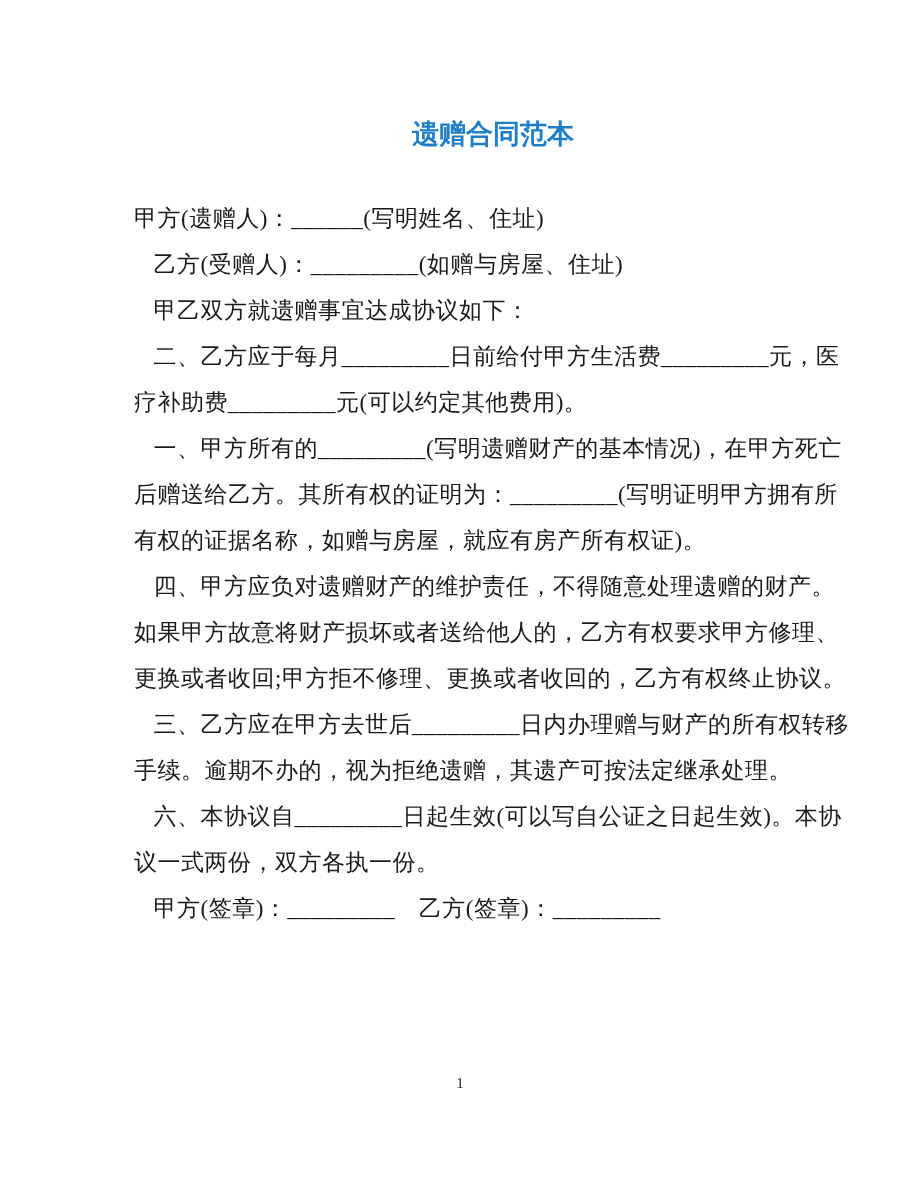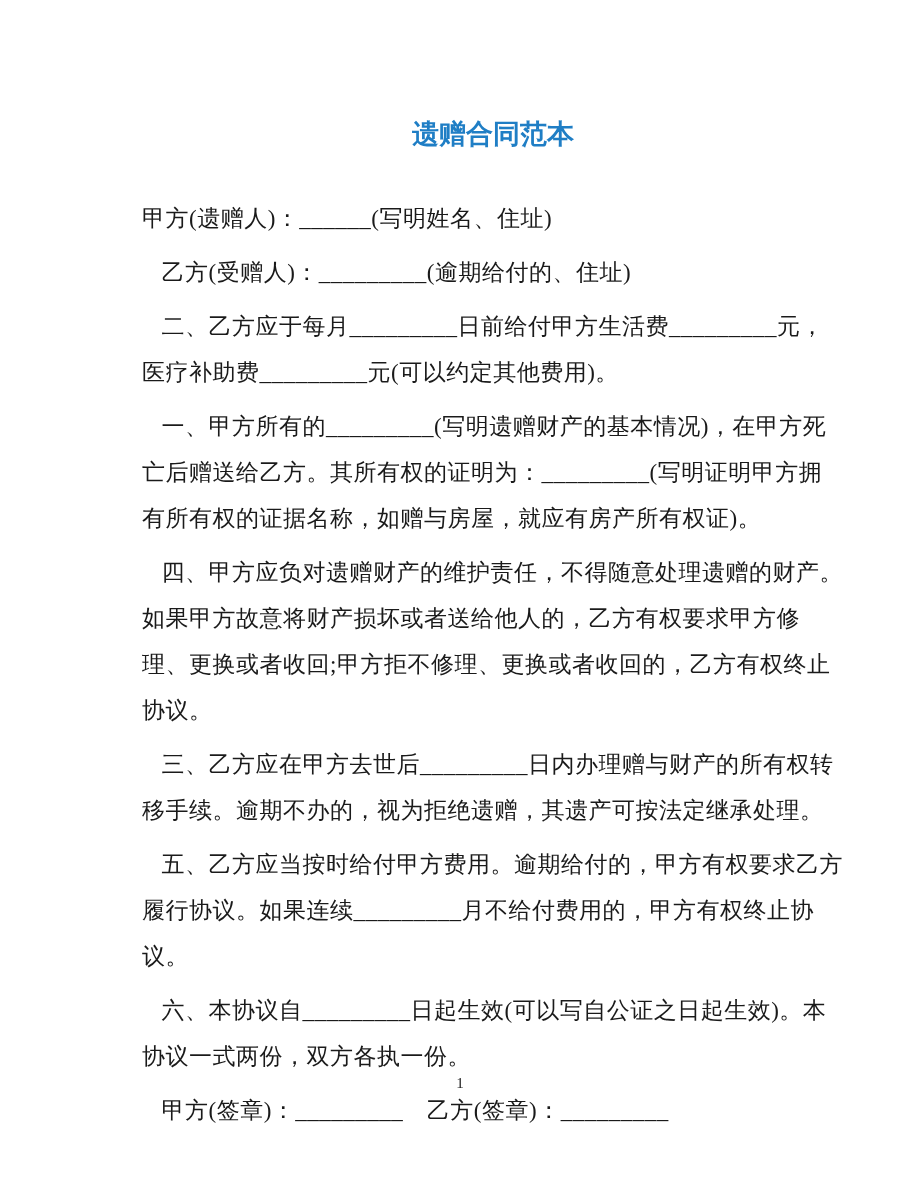--- a/index.html
+++ b/index.html
@@ -22,21 +22,21 @@
       border-radius: 19px;
     }
     .doc-title {
       margin: 0 0 44px 0;
       text-align: center;
       font-size: 27px;
       font-weight: bold;
       line-height: 36px;
     }
     .para {
-      margin: 8px;
+      margin: 0;
       font-size: 23px;
       line-height: 46px;
       text-align: left;
       letter-spacing: 0.5px;
       word-break: break-all;
     }
     .para.indent {
       text-indent: 0.85em;
     }
     .page-number {
@@ -51,32 +51,32 @@
   </style>
 </head>
 <body>
 
 <div class="page" style="background: rgb(255, 255, 255);">
 
   <h1 class="doc-title" style="color: rgb(31, 126, 197);">遗赠合同范本</h1>
 
   <p class="para">甲方(遗赠人)：______(写明姓名、住址)</p>
 
-  <p class="para indent">乙方(受赠人)：_________(逾期给付的、住址)</p>
+  <p class="para indent">乙方(受赠人)：_________(如赠与房屋、住址)</p>
 
+  <p class="para indent">甲乙双方就遗赠事宜达成协议如下：</p>
 
   <p class="para indent">二、乙方应于每月_________日前给付甲方生活费_________元，医疗补助费_________元(可以约定其他费用)。</p>
 
   <p class="para indent">一、甲方所有的_________(写明遗赠财产的基本情况)，在甲方死亡后赠送给乙方。其所有权的证明为：_________(写明证明甲方拥有所有权的证据名称，如赠与房屋，就应有房产所有权证)。</p>
 
   <p class="para indent">四、甲方应负对遗赠财产的维护责任，不得随意处理遗赠的财产。如果甲方故意将财产损坏或者送给他人的，乙方有权要求甲方修理、更换或者收回;甲方拒不修理、更换或者收回的，乙方有权终止协议。</p>
 
   <p class="para indent">三、乙方应在甲方去世后_________日内办理赠与财产的所有权转移手续。逾期不办的，视为拒绝遗赠，其遗产可按法定继承处理。</p>
 
-  <p class="para indent">五、乙方应当按时给付甲方费用。逾期给付的，甲方有权要求乙方履行协议。如果连续_________月不给付费用的，甲方有权终止协议。</p>
 
   <p class="para indent">六、本协议自_________日起生效(可以写自公证之日起生效)。本协议一式两份，双方各执一份。</p>
 
   <p class="para indent">甲方(签章)：_________　乙方(签章)：_________</p>
 
   <div class="page-number">1</div>
 
 </div>
 
 </body></html>

